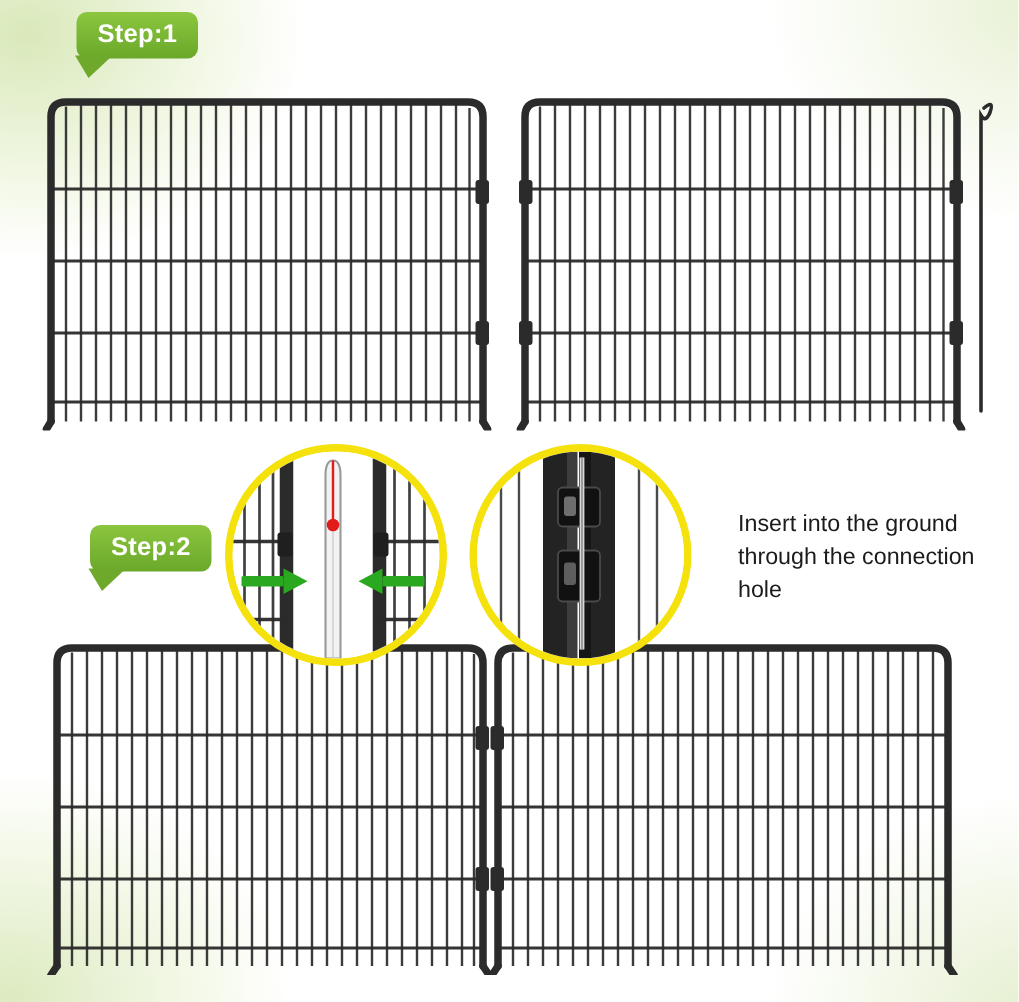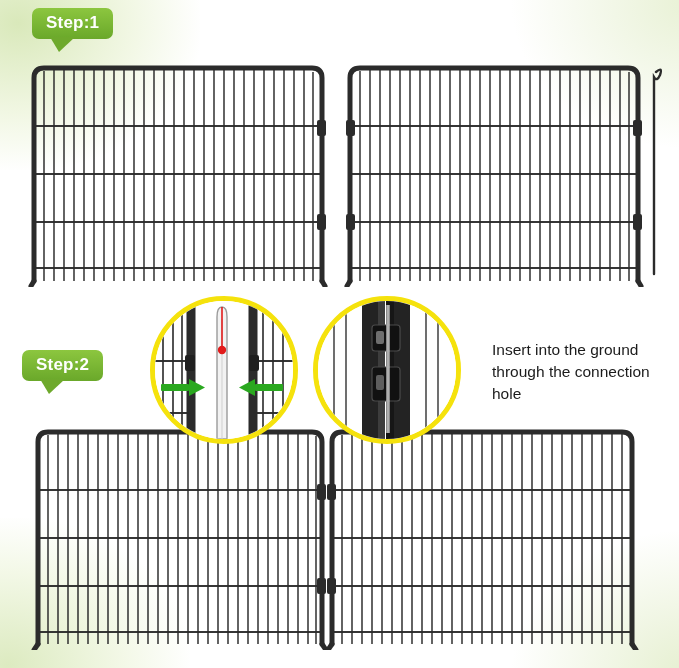--- a/index.html
+++ b/index.html
@@ -52,33 +52,34 @@
     background: linear-gradient(180deg, #8cc63f 0%, #6aa82a 100%);
     color: #ffffff;
     font-size: 17px;
     font-weight: bold;
     letter-spacing: 0.2px;
     padding: 6px 14px 7px 14px;
     border-radius: 7px;
     display: inline-block;
     white-space: nowrap;
     line-height: 1.05;
+    margin-left: 19px;
   }
   .step-tail {
     position: absolute;
     left: 18px;
     bottom: -13px;
     width: 0;
     height: 0;
     border-left: 9px solid transparent;
     border-right: 16px solid transparent;
     border-top: 15px solid #6ea92c;
   }
   #step1-badge { left: 32px; top: 8px; }
-  #step2-badge { left: 22px; top: 350px; }
+  #step2-badge { left: 41px; top: 350px; }
 
   
   .panel {
     position: absolute;
   }
   .panel svg { display: block; }
 
   
   .zoom-ring {
     position: absolute;

